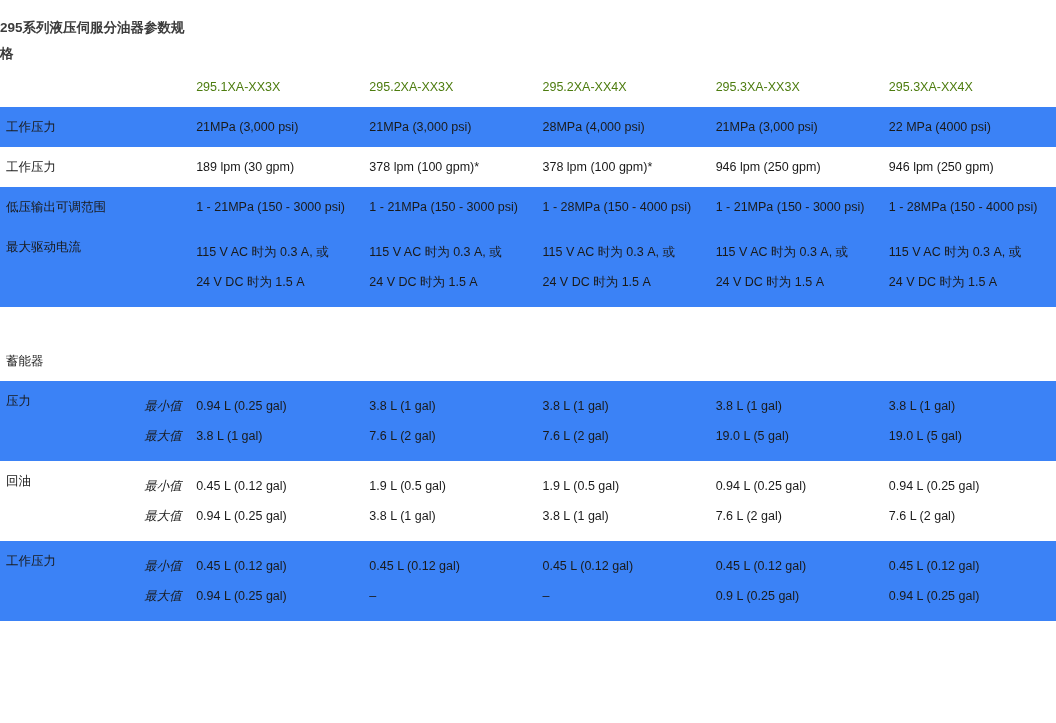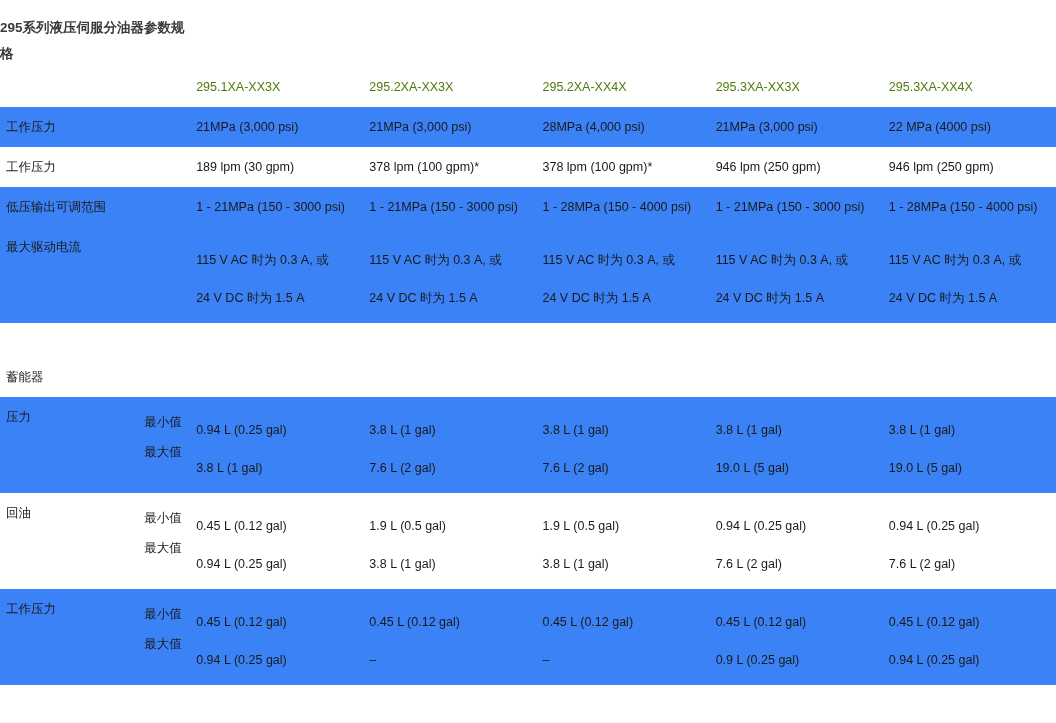--- a/index.html
+++ b/index.html
@@ -47,23 +47,23 @@
   .hdr td, .hdr th {
     font-weight: bold;
     font-size: 13px;
     color: #4d7c0f;
     padding-top: 12px;
     padding-bottom: 12px;
   }
   .row-shaded { background: #3b82f6; }
   .row-plain  { background: #ffffff; }
   .lbl { padding-left: 4px; }
-  .sub { padding-left: 10px; font-size: 12.5px; }
+  .sub { padding-left: 10px; font-size: 12.5px; font-style: italic; }
   .sub-stack div { line-height: 30px; }
-  .val-stack div { line-height: 30px; margin-top: 8px; }
+  .val-stack div { line-height: 30px; }
   .section-title {
     font-weight: bold;
     font-size: 12.5px;
     padding-top: 18px;
     padding-bottom: 4px;
     padding-left: 4px;
   }
   .spacer-row td { height: 14px; padding: 0; }
   .nowrap { white-space: nowrap; }
 </style>

